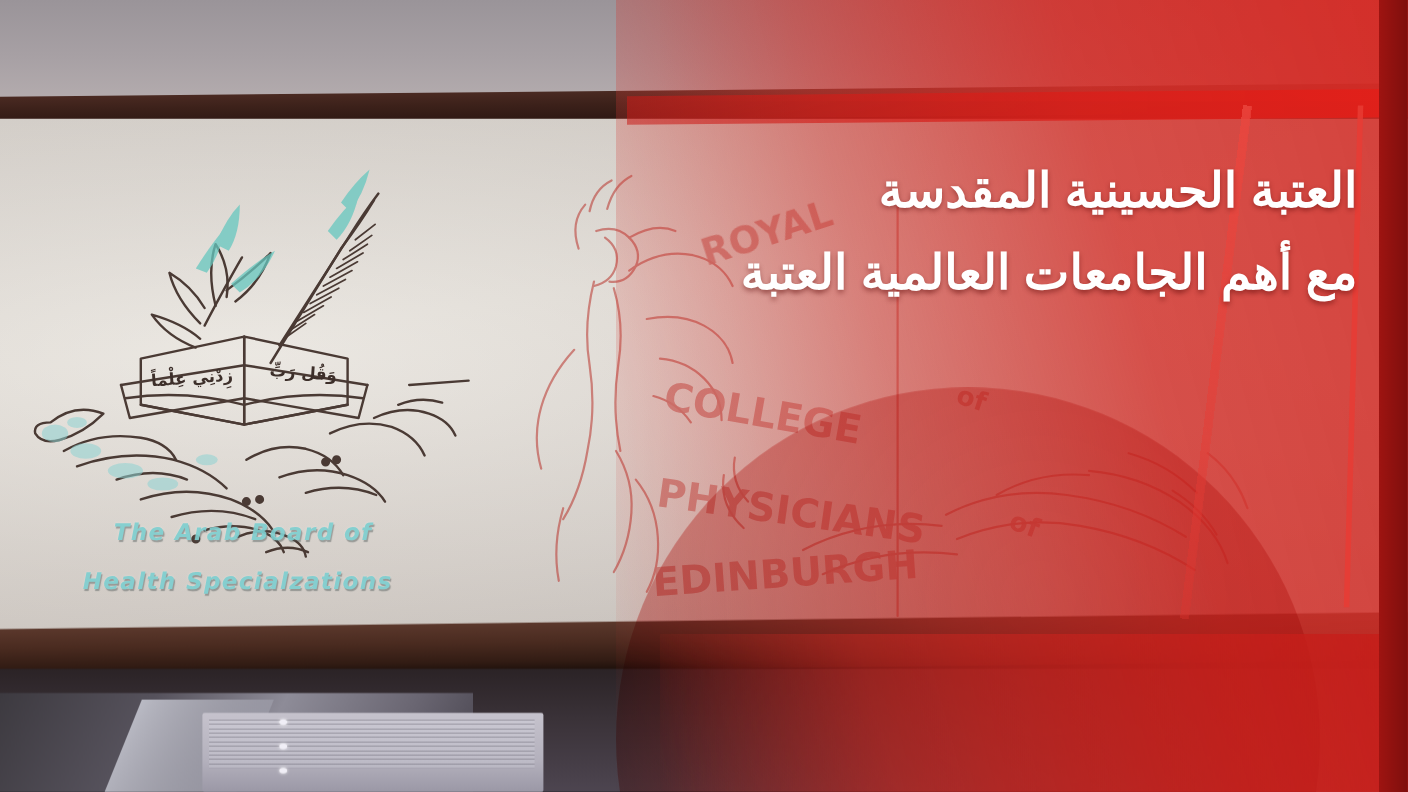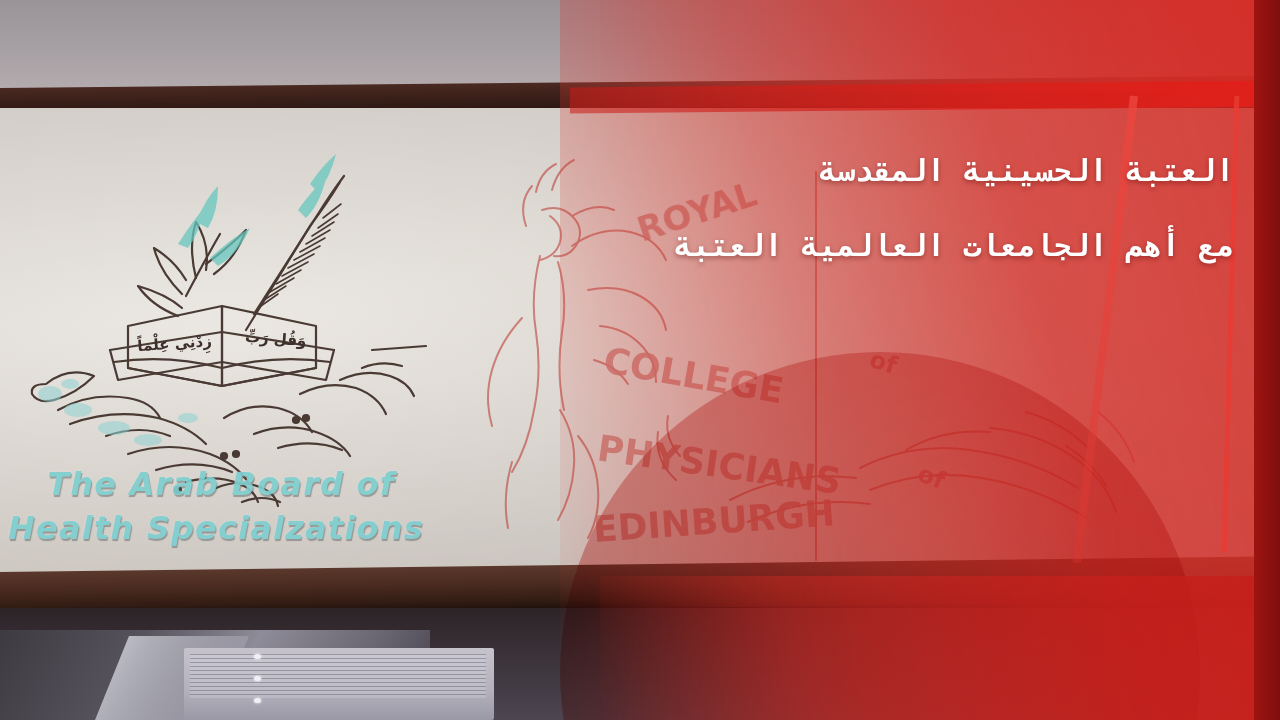--- a/index.html
+++ b/index.html
@@ -65,21 +65,21 @@
   .ac-dot.d2{ left:254px; top:676px; }
   .ac-dot.d3{ left:254px; top:698px; }
 
   
   .logo{ position:absolute; left:10px; top:118px; width:430px; height:430px; }
   .logo svg{ display:block; width:100%; height:100%; }
   .logo-en{
     position:absolute; left:6px; top:462px; width:430px;
     font-family:"DejaVu Sans", sans-serif;
     font-style:italic; font-weight:700;
-    color:#7fcfd0; font-size:32px; line-height:44px;
+    color:#7fcfd0; font-size:21px; line-height:44px;
     text-align:center; letter-spacing:1.2px;
     text-shadow:1px 2px 1px rgba(60,70,70,.45), 0 0 2px rgba(255,255,255,.35);
     opacity:.92;
   }
   .logo-en .l2{ margin-left:-10px; }
 
   
   .rcpe{ position:absolute; left:430px; top:150px; width:720px; height:430px; opacity:.55; }
   .rcpe svg{ display:block; width:100%; height:100%; }
 
@@ -119,24 +119,24 @@
   }
   .red-top-fade{
     position:absolute; left:600px; top:0; width:680px; height:92px;
     background:linear-gradient(255deg, rgba(206,42,38,.78), rgba(206,42,38,.10) 85%, rgba(206,42,38,0));
   }
 
   
   .headline{
     position:absolute; right:46px; top:136px; width:720px;
     direction:rtl; text-align:right;
-    font-family:Liberation Mono, monospace;
+    font-family:Liberation Sans, sans-serif;
     font-weight:700;
     color:#ffffff;
-    font-size:30px;
+    font-size:44px;
     line-height:75px;
     letter-spacing:0px;
     text-shadow:0 2px 5px rgba(90,10,8,.45);
   }
   .headline .line{ display:block; white-space:nowrap; }
 </style>
 </head>
 <body>
 
 <div id="stage">

